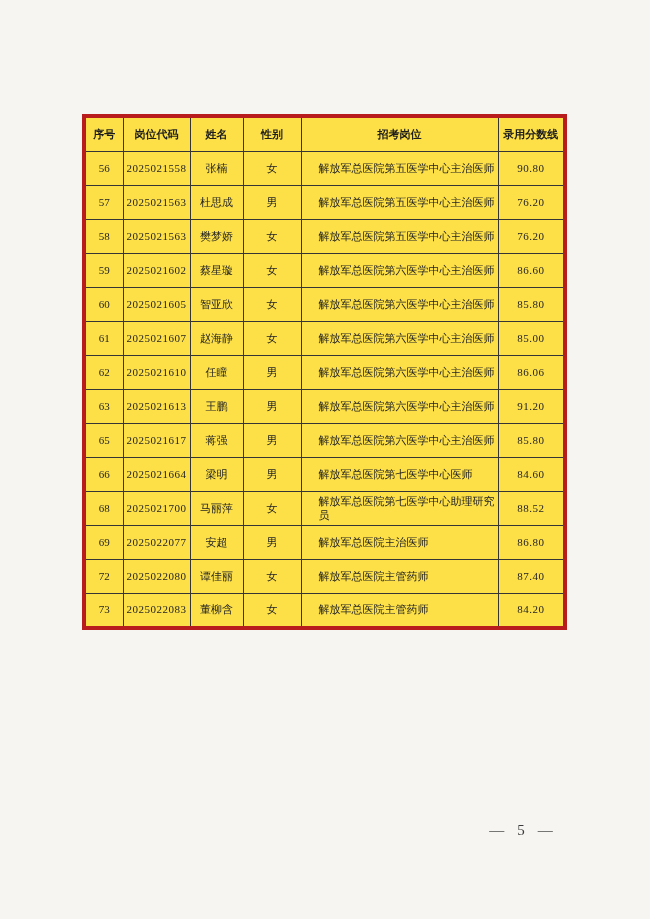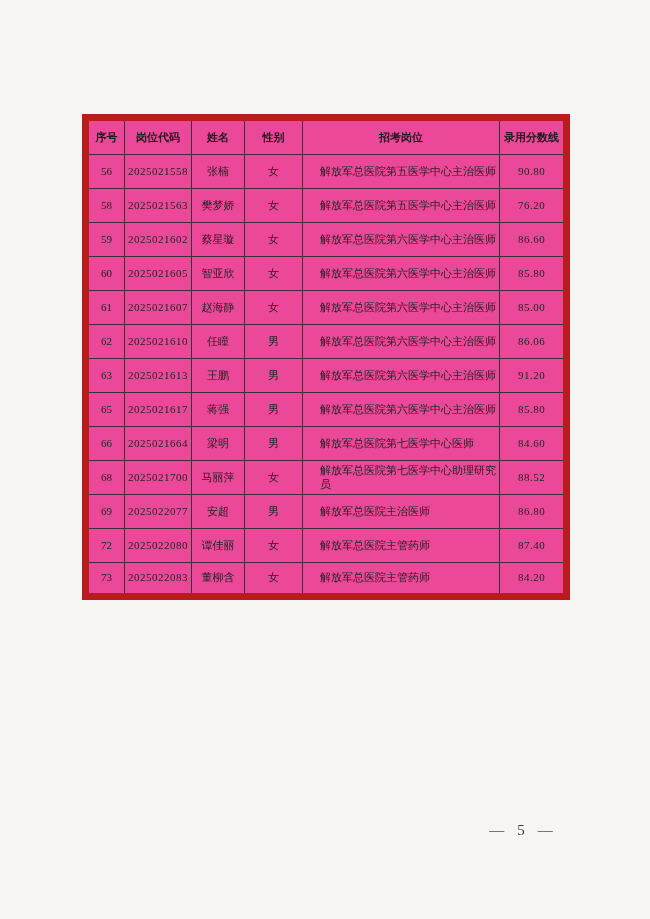--- a/index.html
+++ b/index.html
@@ -20,22 +20,22 @@
     height: 919px;
     background: #f6f5f2;
   }
   table.score-table {
     position: absolute;
     left: 82px;
     top: 114px;
     width: 481px;
     border-collapse: collapse;
     table-layout: fixed;
-    border: 7px solid #b91c1c;
-    background: #ec4899;
+    border: 4px solid #b91c1c;
+    background: #fde047;
   }
   table.score-table th,
   table.score-table td {
     border: 1px solid #353535;
     font-weight: normal;
     text-align: center;
     vertical-align: middle;
     font-size: 11px;
     line-height: 1.2;
     padding: 2px;
@@ -102,20 +102,28 @@
     <tbody>
         <tr>
           <td>56</td>
           <td class=" num">2025021558</td>
           <td>张楠</td>
           <td>女</td>
           <td class="pos">解放军总医院第五医学中心主治医师</td>
           <td class=" num">90.80</td>
         </tr>
         <tr>
+          <td>57</td>
+          <td class=" num">2025021563</td>
+          <td>杜思成</td>
+          <td>男</td>
+          <td class="pos">解放军总医院第五医学中心主治医师</td>
+          <td class=" num">76.20</td>
+        </tr>
+        <tr>
           <td>58</td>
           <td class=" num">2025021563</td>
           <td>樊梦娇</td>
           <td>女</td>
           <td class="pos">解放军总医院第五医学中心主治医师</td>
           <td class=" num">76.20</td>
         </tr>
         <tr>
           <td>59</td>
           <td class=" num">2025021602</td>

